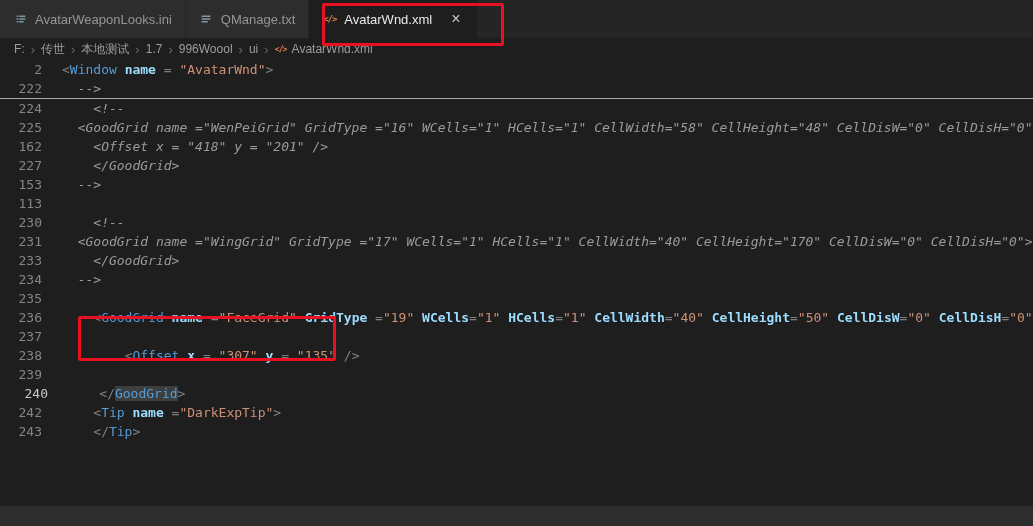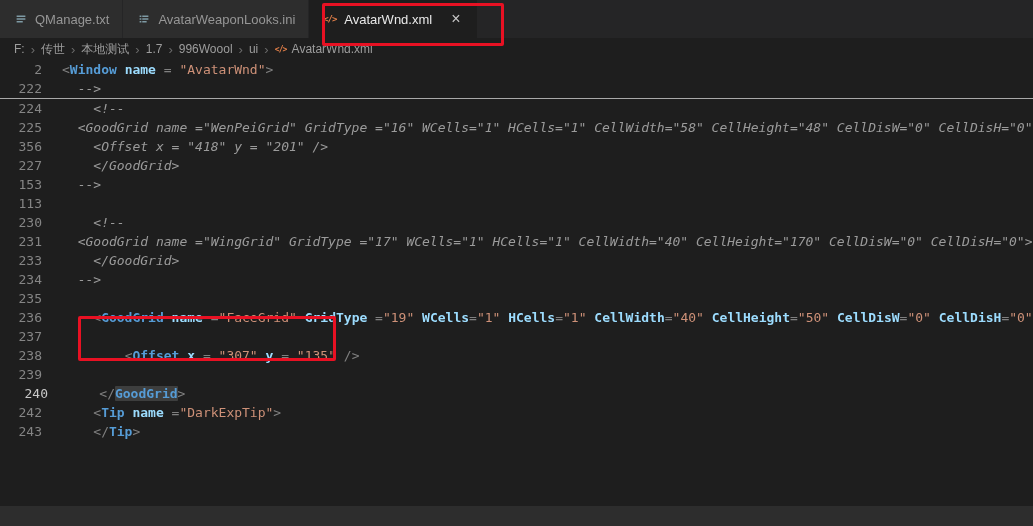--- a/index.html
+++ b/index.html
@@ -40,21 +40,21 @@
     font-size:13px;
   }
   .sticky{border-bottom:1px solid #a9a9a9;}
   .code-row{display:flex;height:19px;line-height:19px;white-space:pre;}
   .gutter{
     width:42px;flex:none;text-align:right;color:#858585;
     user-select:none;
   }
   .code-row.active .gutter{color:#c8c8c8;margin-left:6px;}
   .code-text{flex:1;padding-left:20px;overflow:hidden;color:#d4d4d4;}
-  .tk-tag{color:var(--c-tag,#569cd6);font-weight:bold;}
+  .tk-tag{color:var(--c-tag,#569cd6);}
   .tk-attr{color:var(--c-attr,#9cdcfe);font-weight:bold;}
   .tk-val{color:var(--c-string,#ce9178);}
   .tk-punct{color:var(--c-punctuation,#808080);}
   .tk-comment{color:var(--c-comment,#9b9b9b);font-style:italic;}
   .tk-plain{color:#d4d4d4;}
   .tk-hl{background:rgba(120,122,124,0.35);border-radius:1px;}
   
   .bottom-band{
     position:absolute;left:0;right:0;bottom:0;height:20px;
     background:#2d2d2d;
@@ -69,32 +69,32 @@
 </style>
 </head>
 <body>
 
 <div>
 
   <div class="tab-bar">
     <div class="tab">
       <span class="file-icon">
         <svg width="14" height="14" viewBox="0 0 16 16">
+            <path fill="#7f9ba5" d="M3 4h2v1.6H3zM6 4h7v1.6H6zM3 7.2h2v1.6H3zM6 7.2h7v1.6H6zM3 10.4h2v1.6H3zM6 10.4h5v1.6H6z"></path>
+          </svg>
+      </span>
+      <span class="tab-label">AvatarWeaponLooks.ini</span>
+    </div>
+    <div class="tab">
+      <span class="file-icon">
+        <svg width="14" height="14" viewBox="0 0 16 16">
             <path fill="#7f9ba5" d="M3 4h10v1.6H3zM3 7.2h10v1.6H3zM3 10.4h7v1.6H3z"></path>
           </svg>
       </span>
       <span class="tab-label">QManage.txt</span>
-    </div>
-    <div class="tab">
-      <span class="file-icon">
-        <svg width="14" height="14" viewBox="0 0 16 16">
-            <path fill="#7f9ba5" d="M3 4h2v1.6H3zM6 4h7v1.6H6zM3 7.2h2v1.6H3zM6 7.2h7v1.6H6zM3 10.4h2v1.6H3zM6 10.4h5v1.6H6z"></path>
-          </svg>
-      </span>
-      <span class="tab-label">AvatarWeaponLooks.ini</span>
     </div>
     <div class="tab active">
       <span class="file-icon xml">&lt;/&gt;</span>
       <span class="tab-label">AvatarWnd.xml</span>
       <span class="close">×</span>
     </div>
     <div class="tab-bar-filler"></div>
   </div>
 
   <div class="breadcrumbs">
@@ -115,21 +115,21 @@
   </div>
 
   <div class="editor">
     <div class="sticky" id="sticky-lines">
         <div class="code-row"><span class="gutter">2</span><span class="code-text"><span class="tk-punct">&lt;</span><span class="tk-tag">Window</span><span class="tk-plain"> </span><span class="tk-attr">name</span><span class="tk-punct"> = </span><span class="tk-val">"AvatarWnd"</span><span class="tk-punct">&gt;</span></span></div>
         <div class="code-row"><span class="gutter">222</span><span class="code-text">  <span class="tk-comment">--&gt;</span></span></div>
       </div>
     <div id="code-lines">
         <div class="code-row"><span class="gutter">224</span><span class="code-text">    <span class="tk-comment">&lt;!--</span></span></div>
         <div class="code-row"><span class="gutter">225</span><span class="code-text">  <span class="tk-comment">&lt;GoodGrid name ="WenPeiGrid" GridType ="16" WCells="1" HCells="1" CellWidth="58" CellHeight="48" CellDisW="0" CellDisH="0"&gt;</span></span></div>
-        <div class="code-row"><span class="gutter">356</span><span class="code-text">    <span class="tk-comment">&lt;Offset x = "418" y = "201" /&gt;</span></span></div>
+        <div class="code-row"><span class="gutter">162</span><span class="code-text">    <span class="tk-comment">&lt;Offset x = "418" y = "201" /&gt;</span></span></div>
         <div class="code-row"><span class="gutter">227</span><span class="code-text">    <span class="tk-comment">&lt;/GoodGrid&gt;</span></span></div>
         <div class="code-row"><span class="gutter">153</span><span class="code-text">  <span class="tk-comment">--&gt;</span></span></div>
         <div class="code-row"><span class="gutter">113</span><span class="code-text"></span></div>
         <div class="code-row"><span class="gutter">230</span><span class="code-text">    <span class="tk-comment">&lt;!--</span></span></div>
         <div class="code-row"><span class="gutter">231</span><span class="code-text">  <span class="tk-comment">&lt;GoodGrid name ="WingGrid" GridType ="17" WCells="1" HCells="1" CellWidth="40" CellHeight="170" CellDisW="0" CellDisH="0"&gt;</span></span></div>
         <div class="code-row"><span class="gutter">233</span><span class="code-text">    <span class="tk-comment">&lt;/GoodGrid&gt;</span></span></div>
         <div class="code-row"><span class="gutter">234</span><span class="code-text">  <span class="tk-comment">--&gt;</span></span></div>
         <div class="code-row"><span class="gutter">235</span><span class="code-text"></span></div>
         <div class="code-row"><span class="gutter">236</span><span class="code-text">    <span class="tk-punct">&lt;</span><span class="tk-tag">GoodGrid</span><span class="tk-plain"> </span><span class="tk-attr">name</span><span class="tk-punct"> =</span><span class="tk-val">"FaceGrid"</span><span class="tk-plain"> </span><span class="tk-attr">GridType</span><span class="tk-punct"> =</span><span class="tk-val">"19"</span><span class="tk-plain"> </span><span class="tk-attr">WCells</span><span class="tk-punct">=</span><span class="tk-val">"1"</span><span class="tk-plain"> </span><span class="tk-attr">HCells</span><span class="tk-punct">=</span><span class="tk-val">"1"</span><span class="tk-plain"> </span><span class="tk-attr">CellWidth</span><span class="tk-punct">=</span><span class="tk-val">"40"</span><span class="tk-plain"> </span><span class="tk-attr">CellHeight</span><span class="tk-punct">=</span><span class="tk-val">"50"</span><span class="tk-plain"> </span><span class="tk-attr">CellDisW</span><span class="tk-punct">=</span><span class="tk-val">"0"</span><span class="tk-plain"> </span><span class="tk-attr">CellDisH</span><span class="tk-punct">=</span><span class="tk-val">"0"</span><span class="tk-punct">&gt;</span></span></div>
         <div class="code-row"><span class="gutter">237</span><span class="code-text"></span></div>

